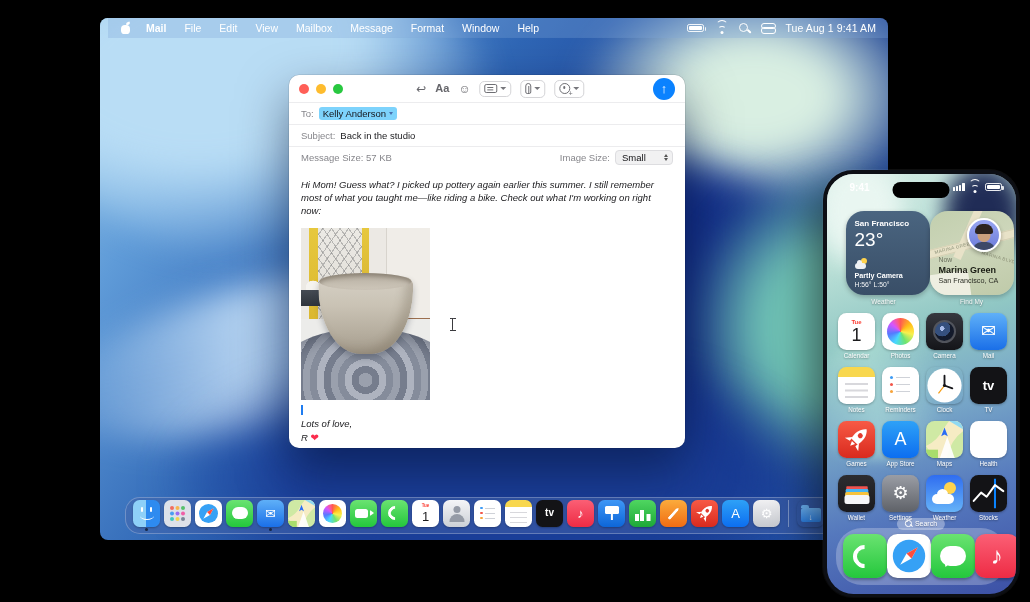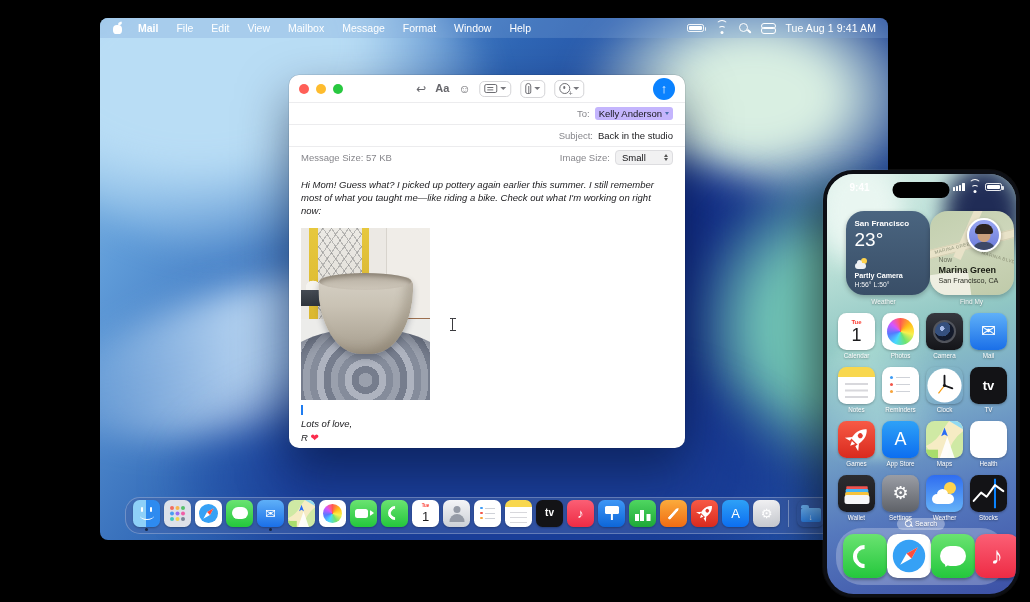--- a/index.html
+++ b/index.html
@@ -13,21 +13,21 @@
   .blob { position:absolute; filter:blur(16px); border-radius:50%; }
   .wp1 { top:-12%; left:-8%; width:58%; height:58%; background:radial-gradient(ellipse at 35% 30%,#b9ddf5 0 38%,rgba(185,221,245,0) 72%); }
   .wp2 { top:-8%; right:-6%; width:46%; height:46%; background:radial-gradient(ellipse,#d9efe2 0 30%,rgba(217,239,226,0) 70%); }
   .wp3 { top:26%; left:28%; width:72%; height:76%; background:radial-gradient(ellipse at 50% 42%,#132f88 0 42%,rgba(19,47,136,0) 73%); }
   .wp4 { top:28%; right:-12%; width:38%; height:62%; background:radial-gradient(ellipse,#6fc2b4 0 34%,rgba(111,194,180,0) 70%); }
   .wp5 { left:-6%; top:50%; width:58%; height:28%; transform:rotate(-13deg);
          background:linear-gradient(100deg,rgba(205,230,250,0) 0%,rgba(208,232,252,.8) 42%,rgba(205,230,250,0) 82%); }
   .wp6 { bottom:-14%; left:8%; width:84%; height:52%; background:radial-gradient(ellipse,#1a3e98 0 40%,rgba(26,62,152,0) 72%); }
 
   
-  #menubar { position:absolute; left:0; top:0; right:0; height:20px; display:flex; align-items:center;
+  #menubar { position:absolute; left:8px; top:0; right:0; height:20px; display:flex; align-items:center;
     padding:0 12px; gap:0; background:rgba(125,165,215,.30); color:#fff; font-size:10.5px; }
   .apple { width:11px; height:12px; position:relative; margin-right:6px; }
   .apple:before { content:""; position:absolute; bottom:0; left:1px; width:9px; height:9px;
     background:#fff; border-radius:4px 4px 3.6px 3.6px; }
   .apple:after { content:""; position:absolute; top:0; right:1.5px; width:4px; height:3px;
     background:#fff; border-radius:60% 0 60% 0; transform:rotate(-18deg); }
   .mb-item { padding:0 9px; line-height:20px; }
   .mb-item.bold { font-weight:700; }
   #mb-right { margin-left:auto; display:flex; align-items:center; gap:11px; }
   .batt { width:17px; height:8px; border:1px solid rgba(255,255,255,.9); border-radius:2.2px; position:relative; }
@@ -68,21 +68,21 @@
   .ic-card:before { content:""; position:absolute; left:1.5px; top:1.5px; width:6px; height:1.2px;
     background:#6e6e73; box-shadow:0 2.4px 0 #6e6e73; }
   .ic-clip { width:6px; height:11px; border:1.2px solid #6e6e73; border-radius:3px 3px 2px 2px; position:relative; }
   .ic-clip:before { content:""; position:absolute; left:1.4px; top:2px; width:1.1px; height:7px; background:#6e6e73; }
   .ic-photo { width:11px; height:11px; border:1.2px solid #6e6e73; border-radius:50%; position:relative; }
   .ic-photo:before { content:""; position:absolute; left:2.4px; top:2.4px; width:2.6px; height:2.6px;
     border-radius:50%; background:#6e6e73; }
   .ic-photo:after { content:"+"; position:absolute; right:-3px; bottom:-4px; font-size:7px; color:#6e6e73; }
   #send-btn { position:absolute; right:10px; top:3px; width:22px; height:22px; border:none; border-radius:50%;
     color:#fff; font-size:13px; line-height:22px; text-align:center; padding:0; }
-  .frow { height:22px; display:flex; align-items:center; padding:0 12px; border-top:1px solid #ececee; gap:5px;justify-content:flex-end; }
+  .frow { height:22px; display:flex; align-items:center; padding:0 12px; border-top:1px solid #ececee; gap:5px; }
   .flabel { color:#86868b; }
   .pill { border-radius:3px; padding:1px 4px; display:inline-flex; align-items:center; gap:3px; color:#15151a; }
   .pill .chev { border-top-color:#4a6fae; border-left-width:2.6px; border-right-width:2.6px; border-top-width:3.2px; }
   .gray { color:#86868b; }
   .sizesrow { justify-content:flex-start; }
   .sizes-right { margin-left:auto; display:flex; align-items:center; gap:5px; }
   .select { display:inline-flex; align-items:center; gap:5px; background:#f1f1f2; border:1px solid #dddde0;
     border-radius:4px; padding:1px 4px 1px 6px; min-width:58px; color:#131316; }
   .sel-arrows { display:flex; flex-direction:column; gap:1.5px; margin-left:auto; }
   .sel-arrows i { width:0; height:0; border-left:2.8px solid transparent; border-right:2.8px solid transparent; }
@@ -371,21 +371,21 @@
         <span class="tpill">
             <i class="ic-photo"></i>
             <i class="chev"></i>
           </span>
       </span>
       <button id="send-btn" style="background:#0a82ff">↑</button>
     </div>
 
     <div class="frow">
       <span class="flabel">To:</span>
-      <span class="pill" style="background:#c4b5fd">
+      <span class="pill" style="background:#7dd3fc">
         <span>Kelly Anderson</span>
           <i class="chev"></i>
       </span>
     </div>
     <div class="frow">
       <span class="flabel">Subject:</span>
       <span>Back in the studio</span>
     </div>
     <div class="frow sizesrow">
       <span class="gray">Message Size: 57 KB</span>

